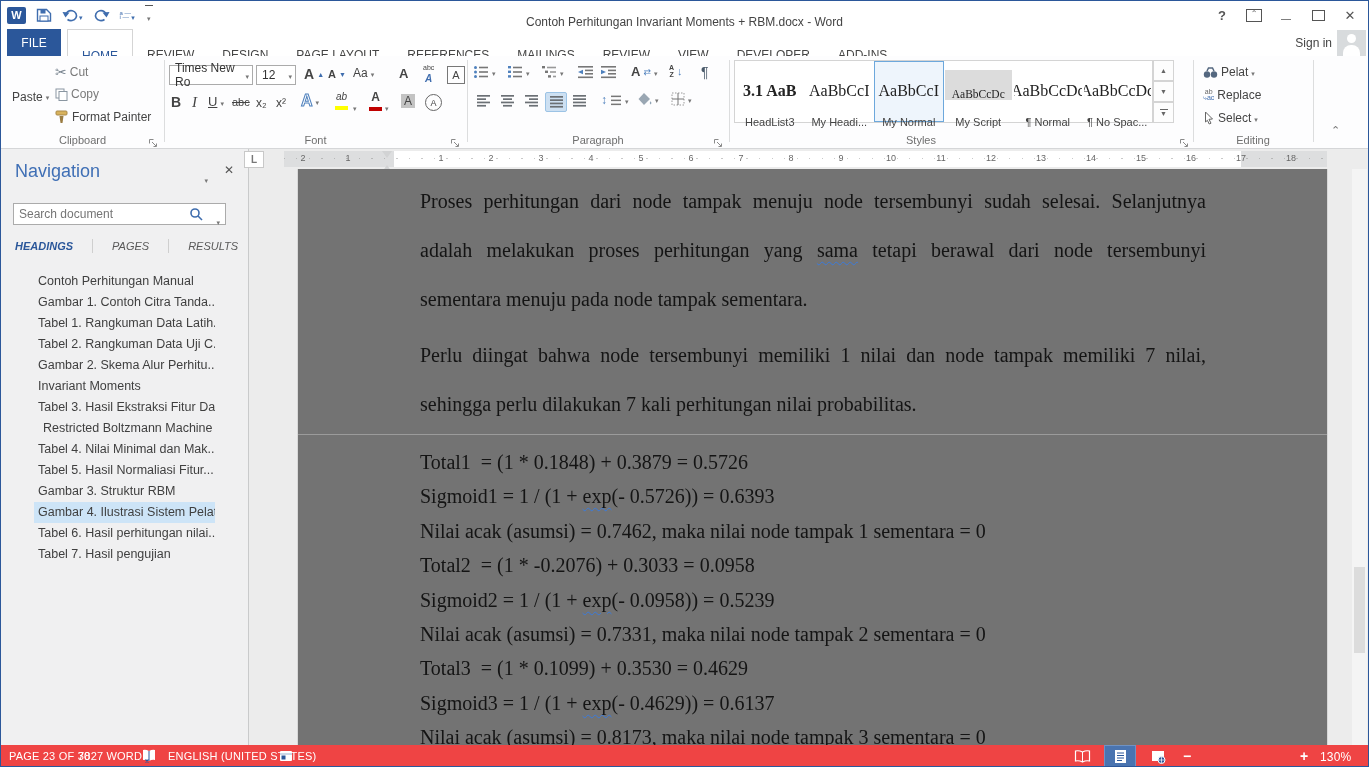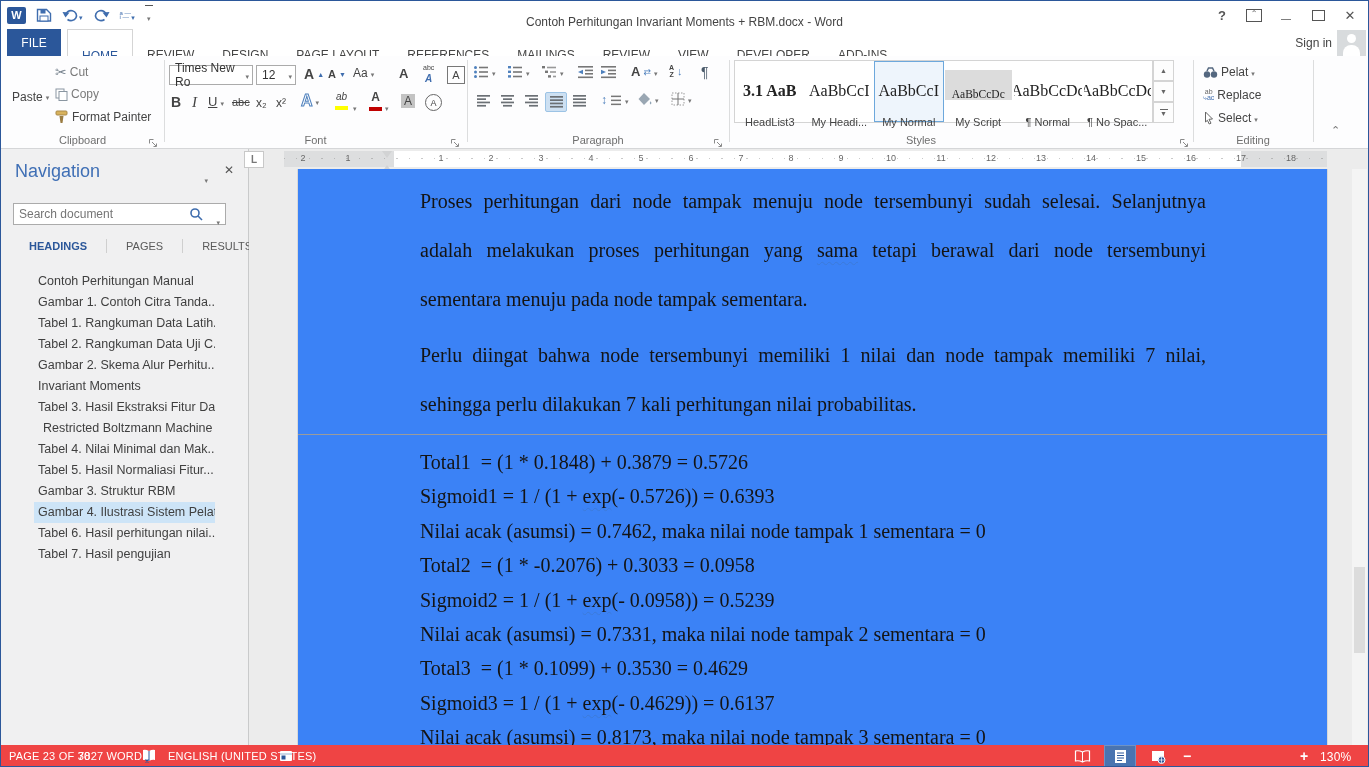--- a/index.html
+++ b/index.html
@@ -71,40 +71,40 @@
   .style-label{font-size:11px;color:#444;margin-top:16px;white-space:nowrap;overflow:hidden;}
   .galbtn{width:21px;height:21px;border:1px solid #d4d4d4;background:#fdfdfd;display:flex;align-items:center;justify-content:center;
           font-size:7px;color:#666;box-sizing:border-box;}
   
   #navpane{position:absolute;left:0;top:148px;width:248px;height:596px;background:#f0f0f1;border-right:1px solid #c9cacb;box-sizing:border-box;}
   #nav-title{position:absolute;left:14px;top:12px;font-size:18px;color:#3f6fb5;}
   #nav-close{position:absolute;right:14px;top:14px;font-size:12px;color:#555;}
   #nav-caret{position:absolute;right:40px;top:20px;}
   #nav-search{position:absolute;left:12px;top:54px;width:213px;height:22px;background:#fff;border:1px solid #ababab;box-sizing:border-box;}
   #nav-search input{border:none;outline:none;width:150px;font-size:12px;color:#666;background:transparent;padding:3px 0 0 5px;font-family:"Liberation Sans",sans-serif;}
-  #nav-tabs{position:absolute;left:28px;top:90px;display:flex;align-items:center;gap:19px;font-size:11px;color:#595959;}
+  #nav-tabs{position:absolute;left:14px;top:90px;display:flex;align-items:center;gap:19px;font-size:11px;color:#595959;font-style:italic;}
   .ntab.active{color:#2b579a;font-weight:bold;}
   .ntab-sep{width:1px;height:14px;background:#cfcfcf;}
   #nav-items{position:absolute;left:33px;top:122px;width:181px;}
   .nav-item{height:21px;line-height:21px;font-size:12.5px;color:#3f3f3f;padding-left:4px;white-space:nowrap;overflow:hidden;}
   .nav-item.ind{padding-left:9px;}
   .nav-item.sel{background:#cde4f7;}
   
   #canvas{position:absolute;left:248px;top:148px;width:1121px;height:596px;background:#ececec;}
   #tabsel{position:absolute;left:243px;top:150px;width:20px;height:17px;background:#fff;border:1px solid #c8c8c8;box-sizing:border-box;
           font-size:10px;font-weight:bold;color:#777;display:flex;align-items:center;justify-content:center;}
   #tabsel::before{content:"L";}
   #ruler{position:absolute;left:283px;top:150px;width:1043px;height:16px;background:#dddedf;}
   #ruler-white{position:absolute;left:110px;top:0;width:847px;height:16px;background:#fff;}
   .ticks{position:absolute;left:0;width:100%;top:7px;height:1px;opacity:.45;
          background:repeating-linear-gradient(90deg,#888 0 1px,transparent 1px 12.5px);}
   .rn{position:absolute;top:2px;transform:translateX(-50%);font-size:9px;color:#666;}
   .ind-top{position:absolute;top:0;width:0;height:0;border:5px solid transparent;border-top:7px solid #d2d3d4;}
   .ind-bot{position:absolute;top:9px;width:0;height:0;border:5px solid transparent;border-bottom:7px solid #d2d3d4;}
-  #page{position:absolute;left:296px;top:168px;width:1031px;height:576px;background:#3b82f6;
+  #page{position:absolute;left:296px;top:168px;width:1031px;height:576px;background:#737373;
         border-left:1px solid #d8d8d8;border-right:1px solid #d8d8d8;box-sizing:border-box;overflow:hidden;}
   .docpara{position:absolute;left:122px;width:786px;line-height:49px;
            font-family:"Liberation Serif",serif;font-size:20px;color:#141414;}
   .doc-line{max-height:49px;overflow:hidden;}
   .doc-line.just{text-align:justify;text-align-last:justify;}
   #doc-hr{position:absolute;left:0;top:265px;width:1029px;height:1px;background:#9b9b9b;}
   #calc{position:absolute;left:122px;top:276px;width:860px;line-height:34.4px;
         font-family:"Liberation Serif",serif;font-size:20px;color:#141414;white-space:pre;}
   .wavy{text-decoration:underline;text-decoration-style:wavy;text-decoration-color:#3b7ad9;text-decoration-thickness:1px;text-underline-offset:4px;}
   #vscroll{position:absolute;left:1351px;top:168px;width:15px;height:576px;background:#f4f4f4;}

